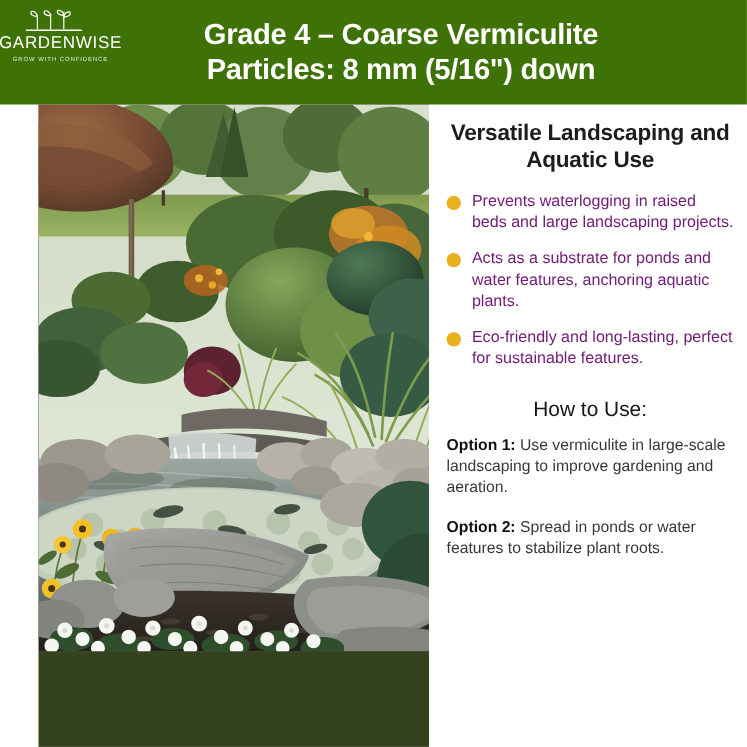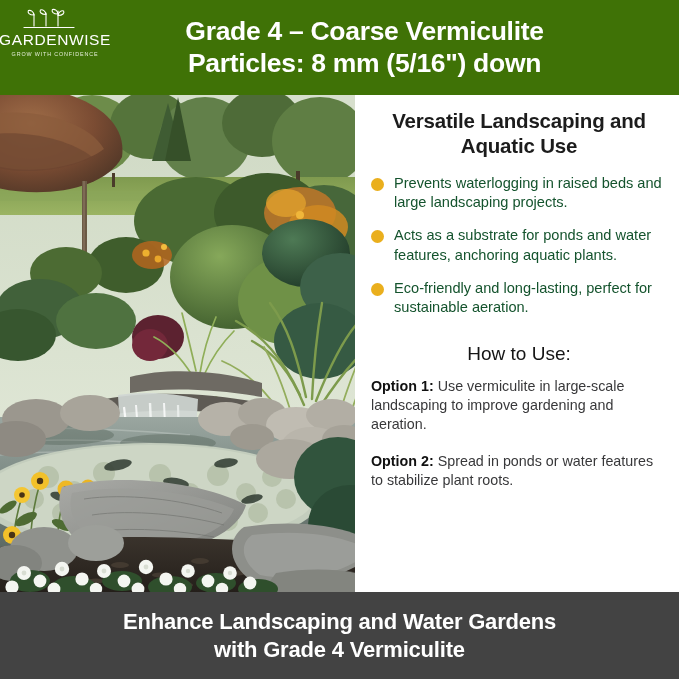--- a/index.html
+++ b/index.html
@@ -61,20 +61,21 @@
     line-height: 1.18;
     letter-spacing: -0.3px;
   }
   .header-title .l2 { display: block; }
 
   
   .body-row {
     flex: 1 1 auto;
     display: flex;
     min-height: 0;
+    padding-left: 35px;
   }
 
   
   .photo {
     flex: 0 0 355px;
     position: relative;
     overflow: hidden;
     background: #35421f;
   }
   .photo svg { display: block; width: 355px; height: 497px; }
@@ -109,21 +110,21 @@
     flex: 0 0 13px;
     width: 13px; height: 13px;
     border-radius: 50%;
     background: #eaaf1d;
     margin-top: 4px;
     margin-right: 10px;
   }
   .bullet-text {
     font-size: 14.6px;
     line-height: 1.31;
-    color: #14532d;
+    color: #701a75;
   }
   .howto-heading {
     text-align: center;
     font-size: 19px;
     font-weight: normal;
     color: #151515;
     margin-top: 12px;
     margin-bottom: 12px;
   }
   .option {
@@ -508,35 +509,29 @@
         <li class="bullet">
           <span class="bullet-dot"></span>
           <span class="bullet-text">Prevents waterlogging in raised beds and large landscaping projects.</span>
         </li>
         <li class="bullet">
           <span class="bullet-dot"></span>
           <span class="bullet-text">Acts as a substrate for ponds and water features, anchoring aquatic plants.</span>
         </li>
         <li class="bullet">
           <span class="bullet-dot"></span>
-          <span class="bullet-text">Eco-friendly and long-lasting, perfect for sustainable aeration.</span>
+          <span class="bullet-text">Eco-friendly and long-lasting, perfect for sustainable features.</span>
         </li>
       </ul>
 
       <div class="howto-heading">How to Use:</div>
 
       <p class="option">
         <b>Option 1:</b><span> Use vermiculite in large-scale landscaping to improve gardening and aeration.</span>
       </p>
       <p class="option">
         <b>Option 2:</b><span> Spread in ponds or water features to stabilize plant roots.</span>
       </p>
     </div>
   </div>
 
-  <div class="footer">
-    <div>
-      <span>Enhance Landscaping and Water Gardens</span>
-      <span class="l2">with Grade 4 Vermiculite</span>
-    </div>
-  </div>
 
 </div>
 
 </body></html>

